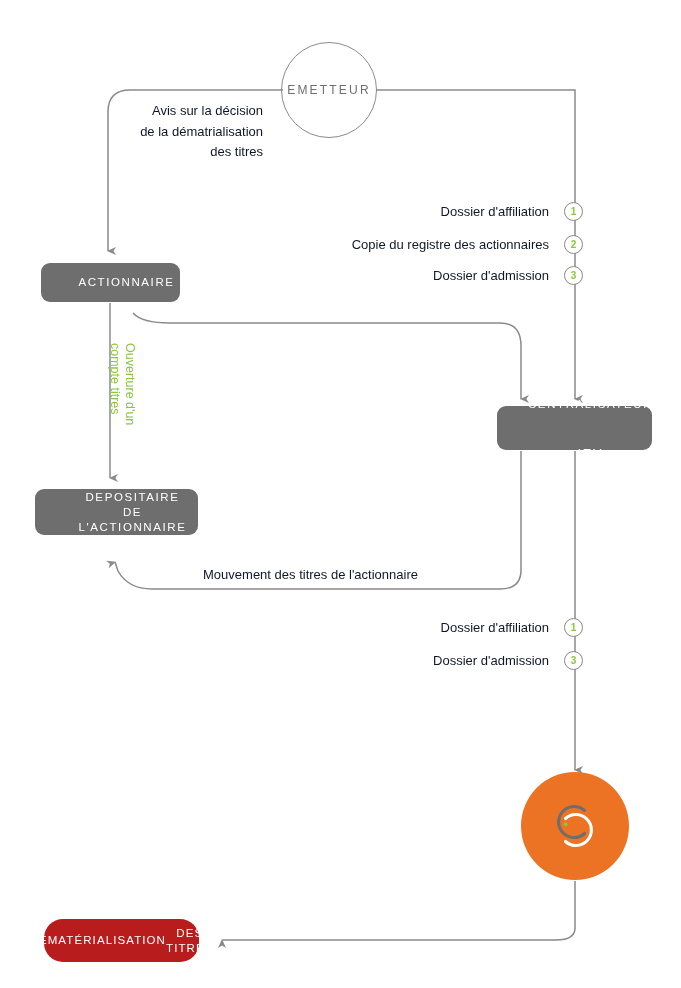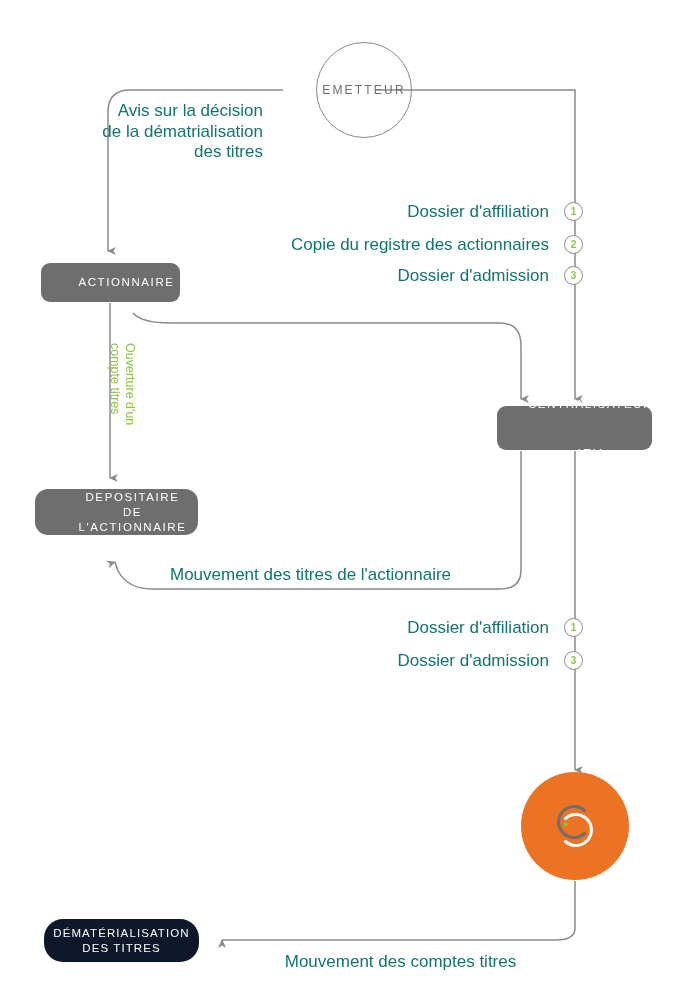--- a/index.html
+++ b/index.html
@@ -39,25 +39,24 @@
     flex-direction: column;
     align-items: center;
     justify-content: center;
     text-align: center;
     letter-spacing: 1.6px;
     font-size: 11.5px;
     line-height: 15px;
     padding-left: 32px;
   }
   .pill-green {
-    background: #0f172a;
+    background: #b91c1c;
     border-radius: 19px;
     color: #ffffff;
     display: flex;
-    flex-direction: column;
     align-items: center;
     justify-content: center;
     text-align: center;
     letter-spacing: 1.1px;
     font-size: 11.5px;
     line-height: 15px;
   }
   .pill .sub {
     letter-spacing: 1.2px;
     font-size: 14px;
@@ -67,36 +66,35 @@
 
   .circle-node {
     border: 1.6px solid #8a8a8a;
     border-radius: 50%;
     display: flex;
     align-items: center;
     justify-content: center;
     color: #6e6e6e;
     font-size: 12px;
     letter-spacing: 2.2px;
-    margin-left: 35px;
   }
 
   .logo-node {
     background: #ec7224;
     border-radius: 50%;
     display: flex;
     align-items: center;
     justify-content: center;
   }
 
   
   .label {
     position: absolute;
-    color: #0f766e;
-    font-size: 17px;
+    color: #0f172a;
+    font-size: 13px;
     line-height: 20.5px;
     white-space: nowrap;
   }
   .label.r { text-align: right; }
   .label.c { text-align: center; }
 
   .vlabel {
     position: absolute;
     color: #8cc63e;
     font-size: 12.5px;
@@ -167,21 +165,21 @@
 
   <div class="node pill" style="left:41px; top:263px; width:139px; height:39px;">
     <span>ACTIONNAIRE</span>
   </div>
 
   <div class="node pill" style="left:497px; top:406px; width:155px; height:44px;gap:36px;">
     <span>CENTRALISATEUR</span>
     <span class="sub">IFH</span>
   </div>
 
-  <div class="node pill" style="left:35px; top:489px; width:163px; height:46px;border-radius:13px;">
+  <div class="node pill" style="left:35px; top:489px; width:163px; height:46px;">
     <span>DEPOSITAIRE</span>
     <span>DE L'ACTIONNAIRE</span>
   </div>
 
   <div class="node logo-node" style="left:521px; top:772px; width:108px; height:108px;">
     <svg width="56" height="56" viewBox="0 0 56 56">
 
       <path d="M41.5,16.5 A15.5,15.5 0 1,0 41.5,39.5" fill="none" stroke="#6e6e6e" stroke-width="3.1" stroke-linecap="round" transform="translate(-4,-4)"></path>
 
       <path d="M14.5,16.5 A15.5,15.5 0 1,1 14.5,39.5" fill="none" stroke="#ffffff" stroke-width="3.1" stroke-linecap="round" transform="translate(4,4)"></path>
@@ -216,15 +214,14 @@
 
   <div class="label c" style="left:168px; top:565px; width:285px;">Mouvement des titres de l'actionnaire</div>
 
   <div class="label r" style="left:310px; top:618px; width:239px;">Dossier d'affiliation</div>
   <div class="step" style="left:564px; top:618px;">1</div>
 
   <div class="label r" style="left:310px; top:651px; width:239px;">Dossier d'admission</div>
   <div class="step" style="left:564px; top:651px;">3</div>
 
 
-  <div class="label c" style="left:268px; top:952px; width:265px;">Mouvement des comptes titres</div>
 
 </div>
 
 </body></html>

